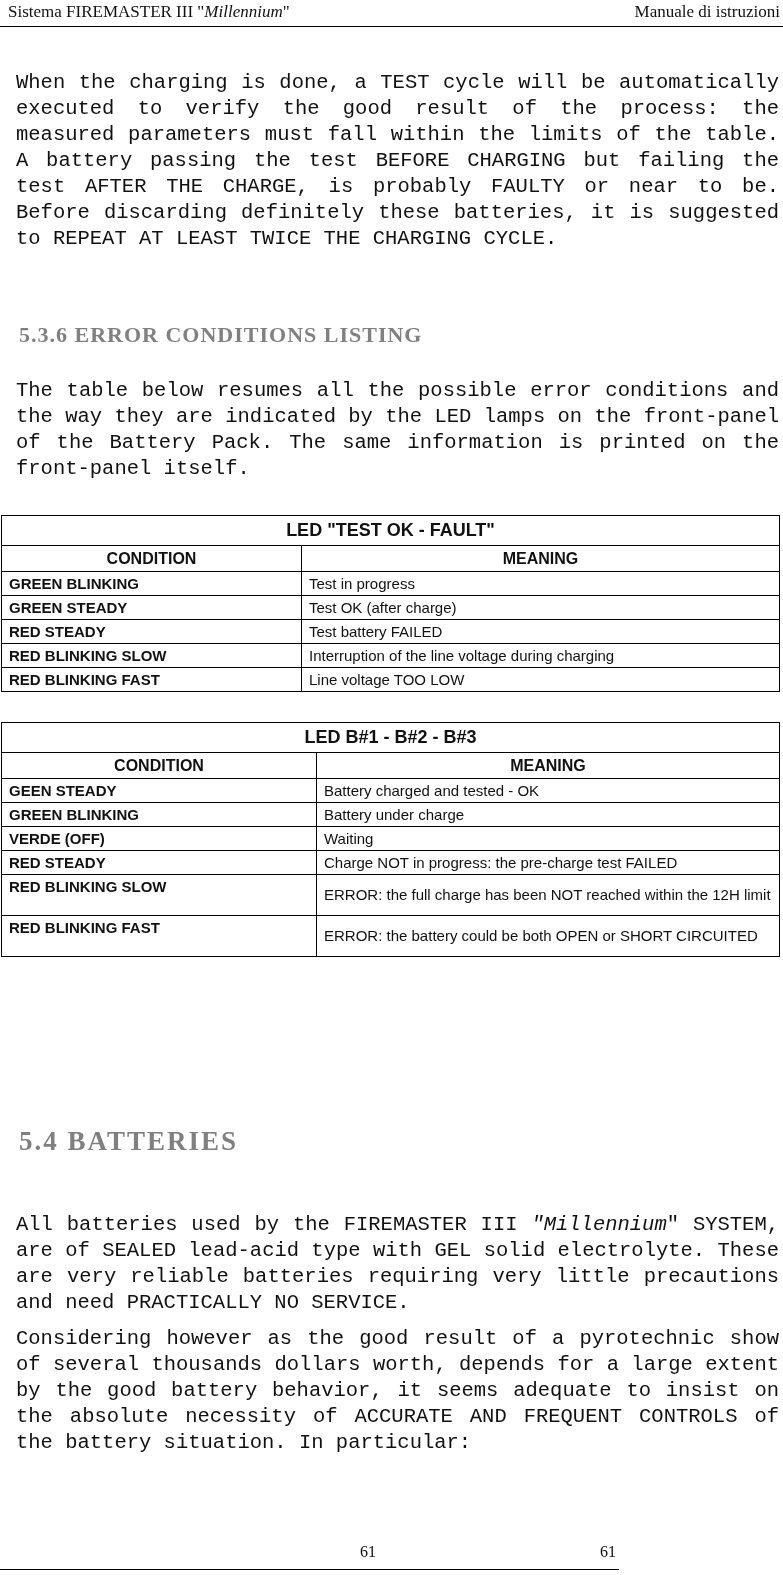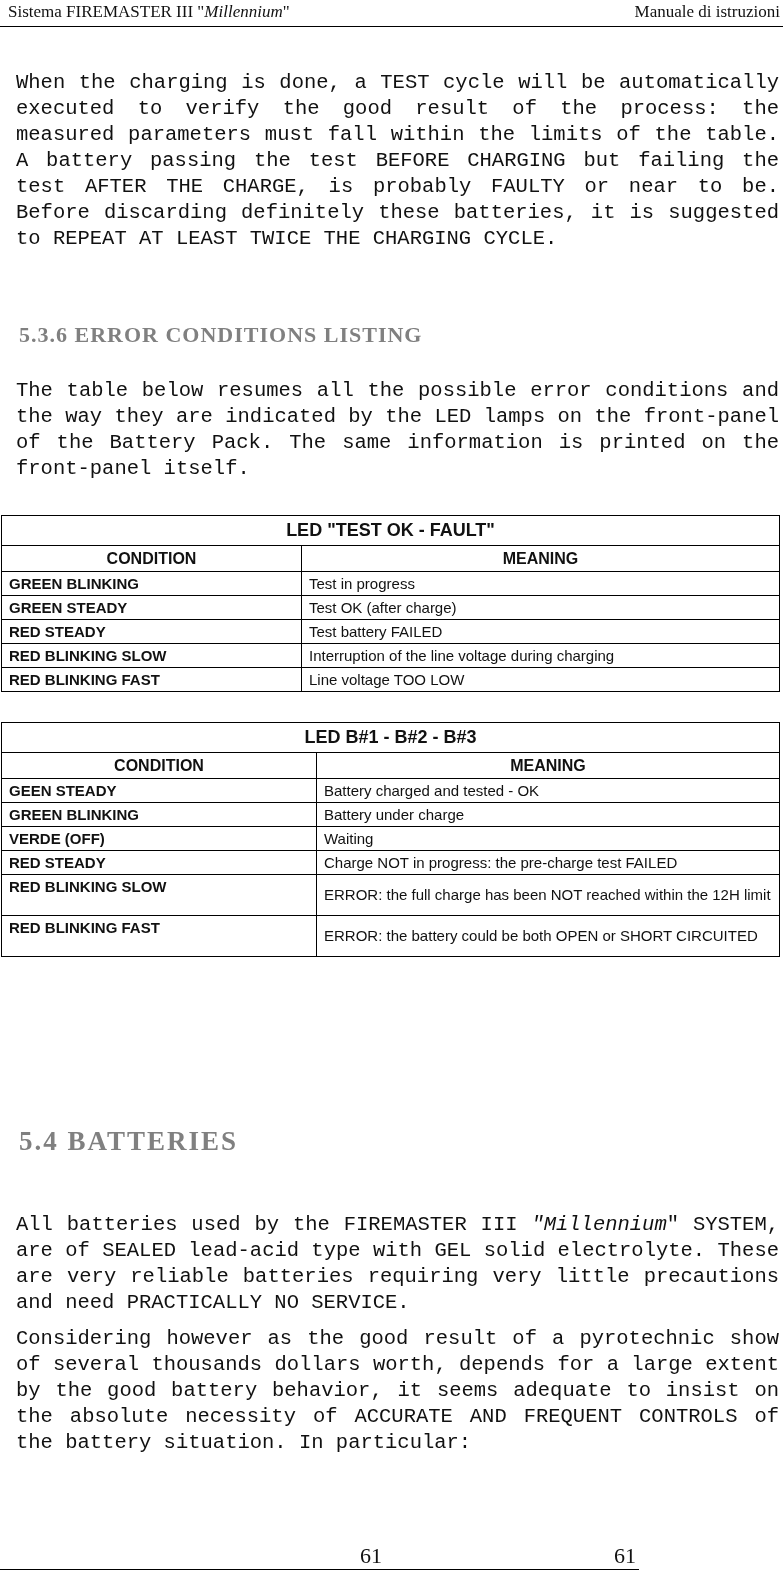--- a/index.html
+++ b/index.html
@@ -8,21 +8,21 @@
   .hdr-left{position:absolute;left:8px;top:2px;font-size:17px;}
   .hdr-right{position:absolute;right:3px;top:2px;font-size:17px;text-align:center;}
   .para{position:absolute;left:16px;width:763px;font-size:20.5px;line-height:26px;text-align:justify;font-family:Liberation Mono, monospace;}
   .h2{position:absolute;left:19px;font-family:Liberation Serif, serif;font-weight:bold;color:#808080;letter-spacing:1px;}
   table{position:absolute;left:1px;width:779px;border-collapse:collapse;font-family:"Liberation Sans",sans-serif;}
   td,th{border:1px solid #000;padding:0 7px;font-size:15px;vertical-align:middle;}
   th.title{font-size:18px;height:29px;text-align:center;font-weight:bold;}
   th.col{font-size:16px;height:25px;text-align:center;font-weight:bold;}
   td.cond{font-weight:bold;height:23px;}
   td.mean{font-weight:normal;line-height:18px;}
-  .ftr{position:absolute;left:0;top:1543px;width:619px;height:26px;border-bottom:1px solid #000;font-size:22px;padding-left:20px;}
+  .ftr{position:absolute;left:0;top:1543px;width:619px;height:26px;border-bottom:1px solid #000;font-size:16px;}
   .ftr-c{position:absolute;left:360px;top:0;}
   .ftr-r{position:absolute;right:3px;top:0;}
 </style>
 </head>
 <body>
 
 <div class="hdr">
   <span class="hdr-left"><span>Sistema FIREMASTER III "</span><i>Millennium</i><span>"</span></span>
   <span class="hdr-right">Manuale di istruzioni</span>
 </div>

